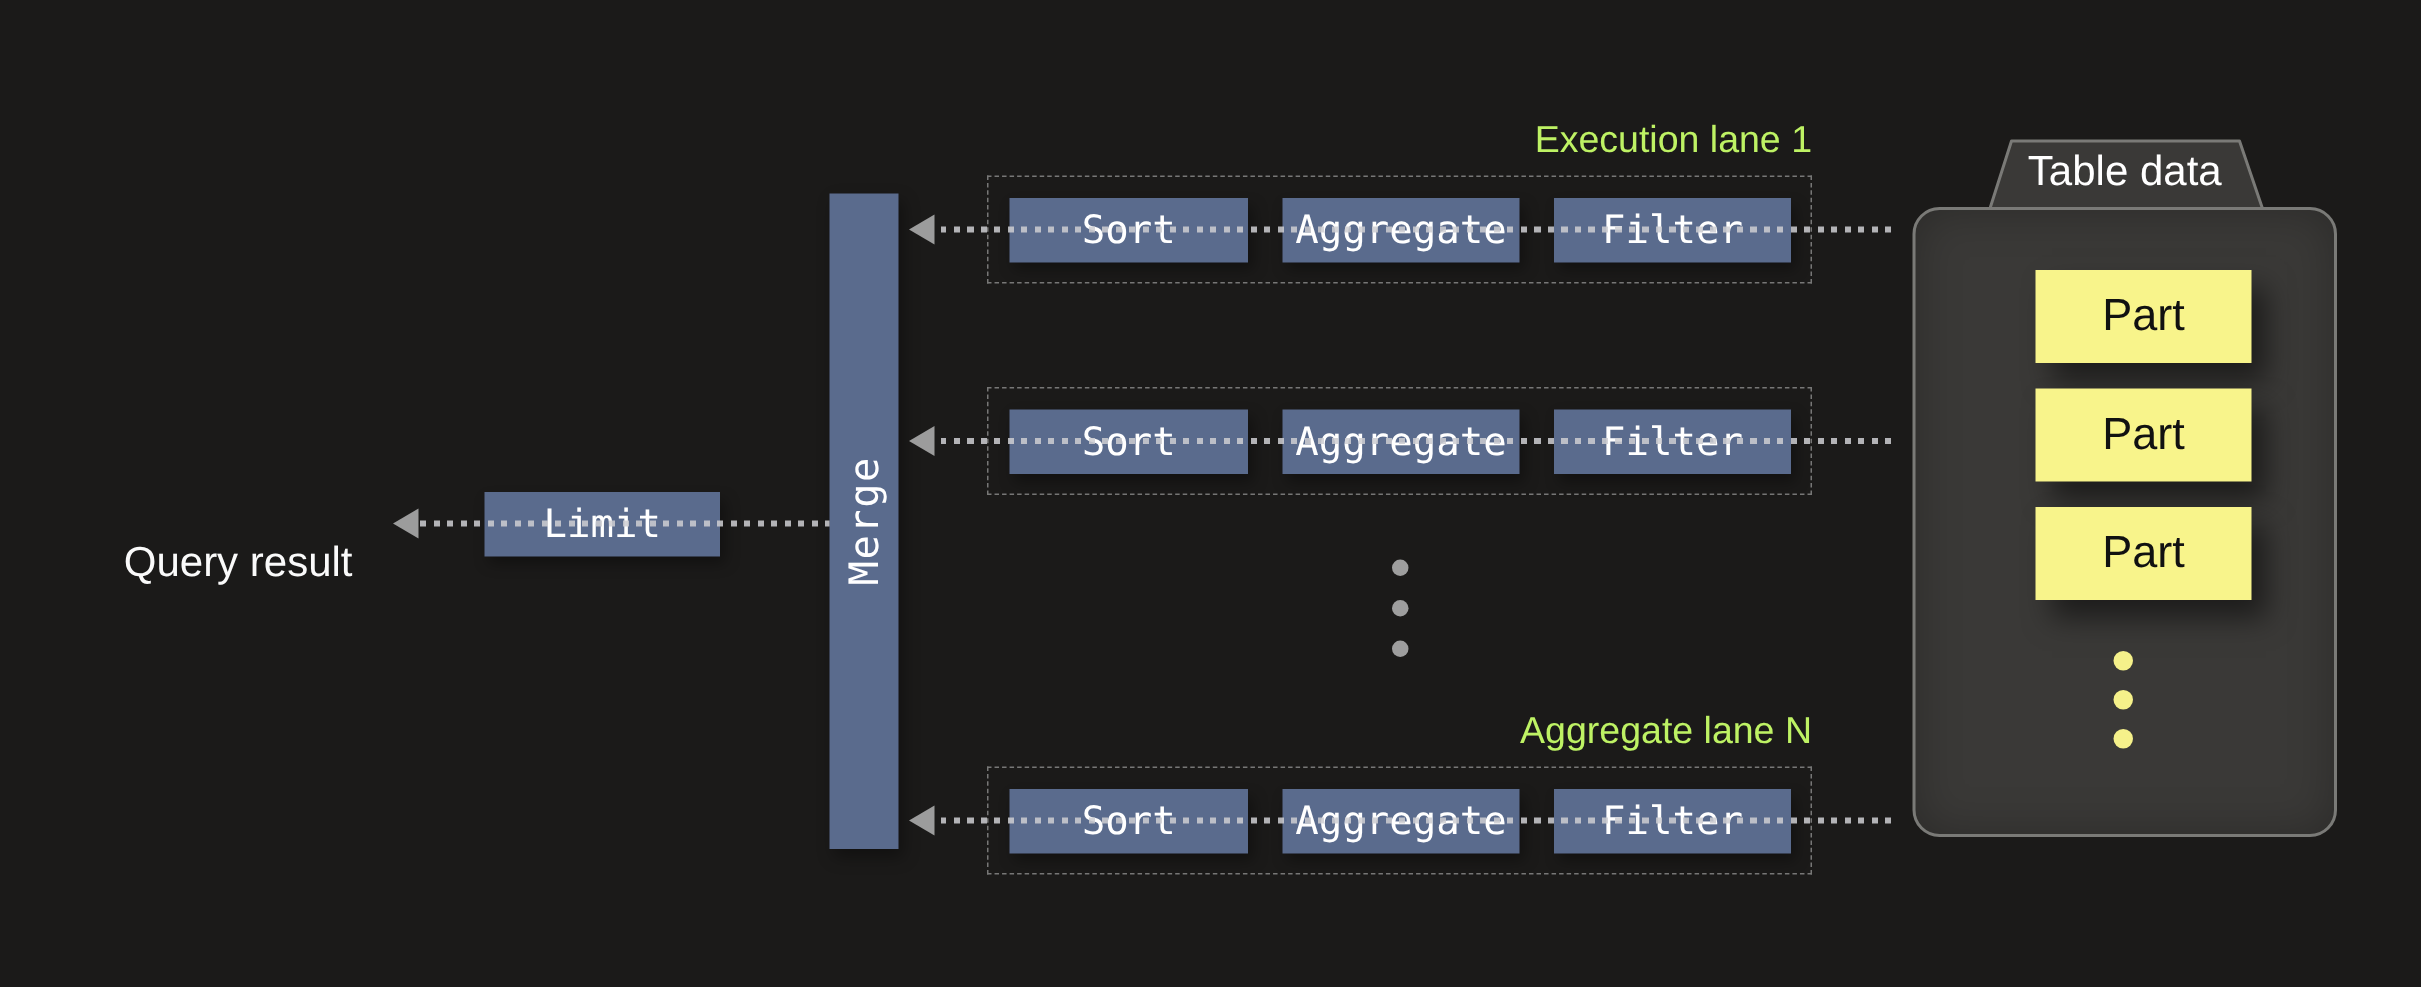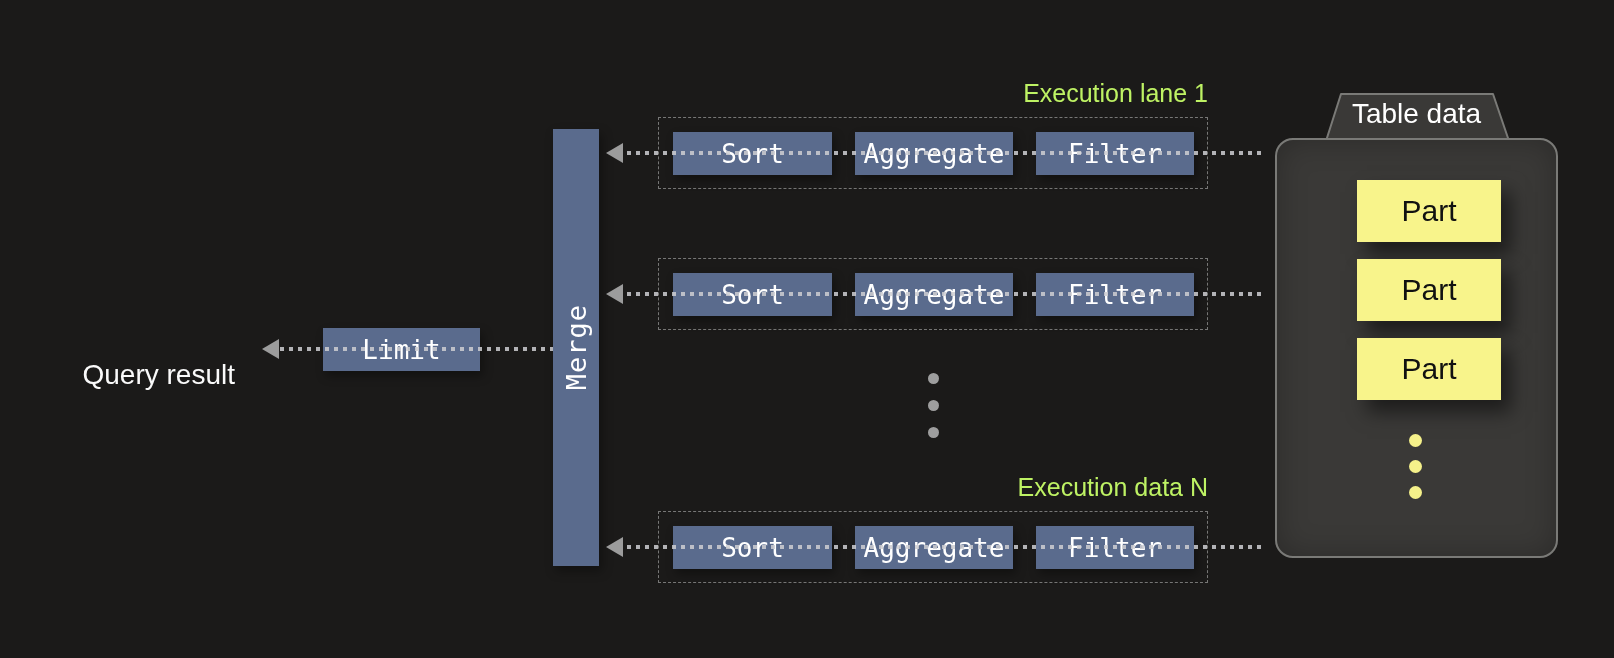--- a/index.html
+++ b/index.html
@@ -144,21 +144,21 @@
     </div>
   </div>
 
   <div class="vdots vdots-gray">
     <div class="dot d1"></div>
       <div class="dot d2"></div>
       <div class="dot d3"></div>
   </div>
 
   <div class="lane lane-n">
-    <div class="lane-title">Execution data N</div>
+    <div class="lane-title">Aggregate lane N</div>
     <div class="lane-box"></div>
     <div class="arrow-left"></div>
     <div class="dotline"></div>
     <div class="node node-sort">
       <span>Sort</span>
     </div>
     <div class="node node-aggregate">
       <span>Aggregate</span>
     </div>
     <div class="node node-filter">

